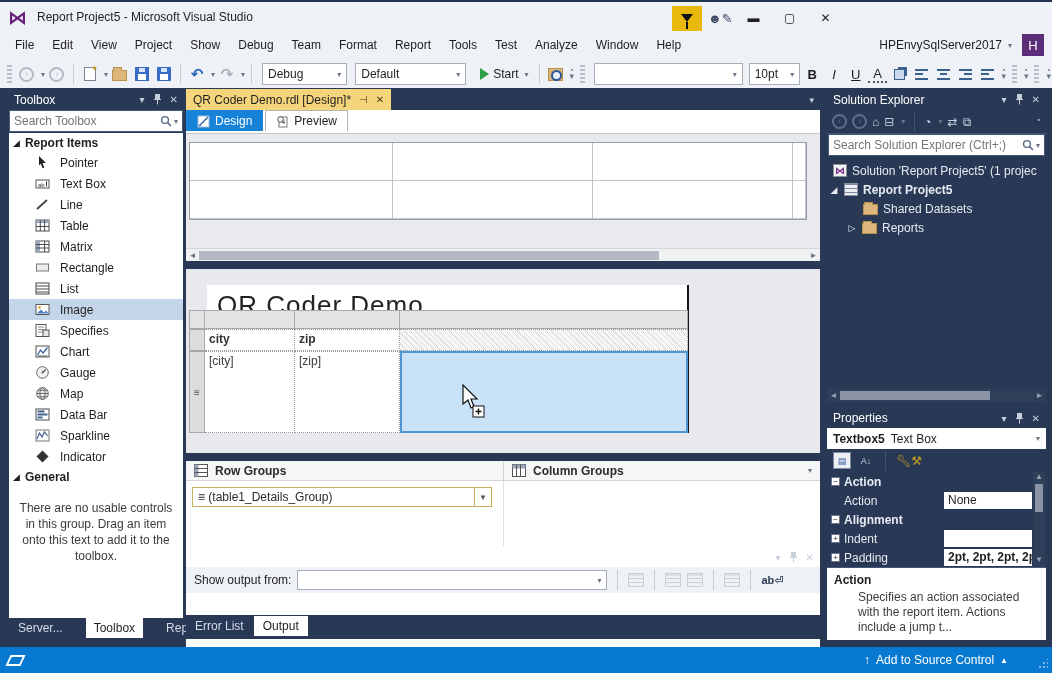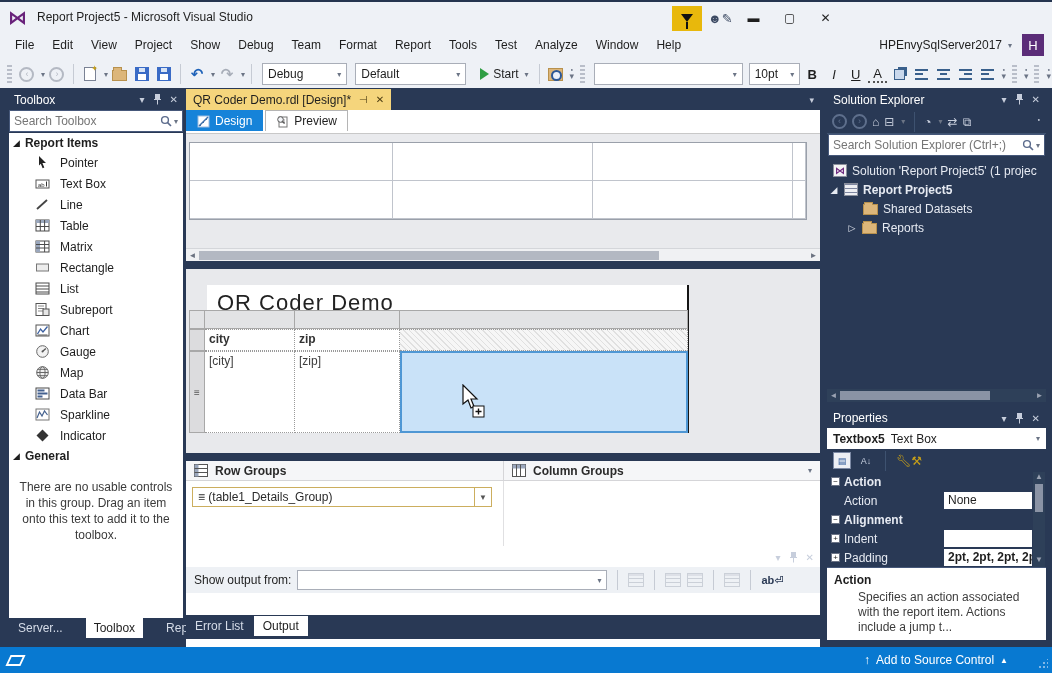--- a/index.html
+++ b/index.html
@@ -109,21 +109,21 @@
   #topgrid div { border-right:1px solid #C0C4CC; border-bottom:1px solid #C0C4CC; }
 
   .hscroll { height:13px; background:#F0F1F3; border-top:1px solid #D4D6DA; display:flex; align-items:center; }
   .hscroll .arr { width:13px; text-align:center; color:#6B7280; font-size:8px; }
   .hscroll .thumb { height:9px; background:#B3B8C2; }
   .vsep { height:8px; background:#293955; }
 
   #designpane { height:184px; background:#E8E9EC; position:relative; overflow:hidden; }
   #report-page { position:absolute; left:21px; top:16px; width:482px; height:148px; background:#fff;
                  border-right:2px solid #151515; border-bottom:2px solid #151515; overflow:hidden; }
-  #report-title { position:absolute; left:10px; top:5px; font-size:22px; color:#222; letter-spacing:1px; }
+  #report-title { position:absolute; left:10px; top:5px; font-size:26px; color:#222; letter-spacing:1px; }
   .dt-row { position:absolute; left:3px; display:flex; }
   .hband { top:41px; height:19px; }
   .hband div { background:#E2E3E5; border:1px solid #A8A8A8; border-left:none; }
   .hband div:first-child { border-left:1px solid #A8A8A8; }
   #hdr-row { top:60px; height:22px; }
   #hdr-row .cell { background:#fff; border:1px dotted #9A9A9A; border-left:none; padding:2px 4px; font-weight:bold; color:#333; }
   #hdr-row .corner, #data-row .corner { background:#DCDCDE; border:1px solid #A8A8A8; }
   #hdr-row .hatch { background:repeating-linear-gradient(45deg,#E0E0E0 0 1px,#F6F6F6 1px 4px); border:1px dotted #9A9A9A; border-left:none; }
   #data-row { top:82px; height:82px; }
   #data-row .cell { background:#fff; border:1px dotted #9A9A9A; border-left:none; padding:2px 4px; color:#3C3C3C; }
@@ -429,29 +429,37 @@
     </div>
     <div class="tb-item">
       <svg viewBox="0 0 15 15">
           <rect x="1" y="2" width="13" height="11" fill="#fff" stroke="#4A4A4A"></rect>
           <line x1="1" y1="5" x2="14" y2="5" stroke="#4A4A4A"></line>
           <line x1="1" y1="8" x2="14" y2="8" stroke="#4A4A4A"></line>
           <line x1="1" y1="11" x2="14" y2="11" stroke="#4A4A4A"></line>
         </svg>
       <span>List</span>
     </div>
+    <div class="tb-item selected">
+      <svg viewBox="0 0 15 15">
+          <rect x="1" y="2.5" width="13" height="10" fill="#fff" stroke="#555"></rect>
+          <circle cx="4.5" cy="5.5" r="1.4" fill="#E8A33D"></circle>
+          <path d="M2 11.5 L6 7.5 L9 10.5 L11 8.5 L13.5 11.5 Z" fill="#4C7FC0"></path>
+        </svg>
+      <span>Image</span>
+    </div>
     <div class="tb-item">
       <svg viewBox="0 0 15 15">
           <rect x="1" y="1.5" width="10" height="12" fill="#fff" stroke="#555"></rect>
           <line x1="3" y1="4" x2="9" y2="4" stroke="#888"></line>
           <line x1="3" y1="6.5" x2="9" y2="6.5" stroke="#888"></line>
           <line x1="3" y1="9" x2="9" y2="9" stroke="#888"></line>
           <rect x="8" y="7" width="6" height="6.5" fill="#E6E6E6" stroke="#555"></rect>
         </svg>
-      <span>Subreport</span>
+      <span>Specifies</span>
     </div>
     <div class="tb-item">
       <svg viewBox="0 0 15 15">
           <rect x="1" y="2" width="13" height="11" fill="#fff" stroke="#555"></rect>
           <polyline points="2.5,11 5.5,6 8,9 12.5,3.5" fill="none" stroke="#3A5FA0" stroke-width="1.3"></polyline>
           <line x1="2.5" y1="12" x2="12.5" y2="12" stroke="#555"></line>
         </svg>
       <span>Chart</span>
     </div>
     <div class="tb-item">

